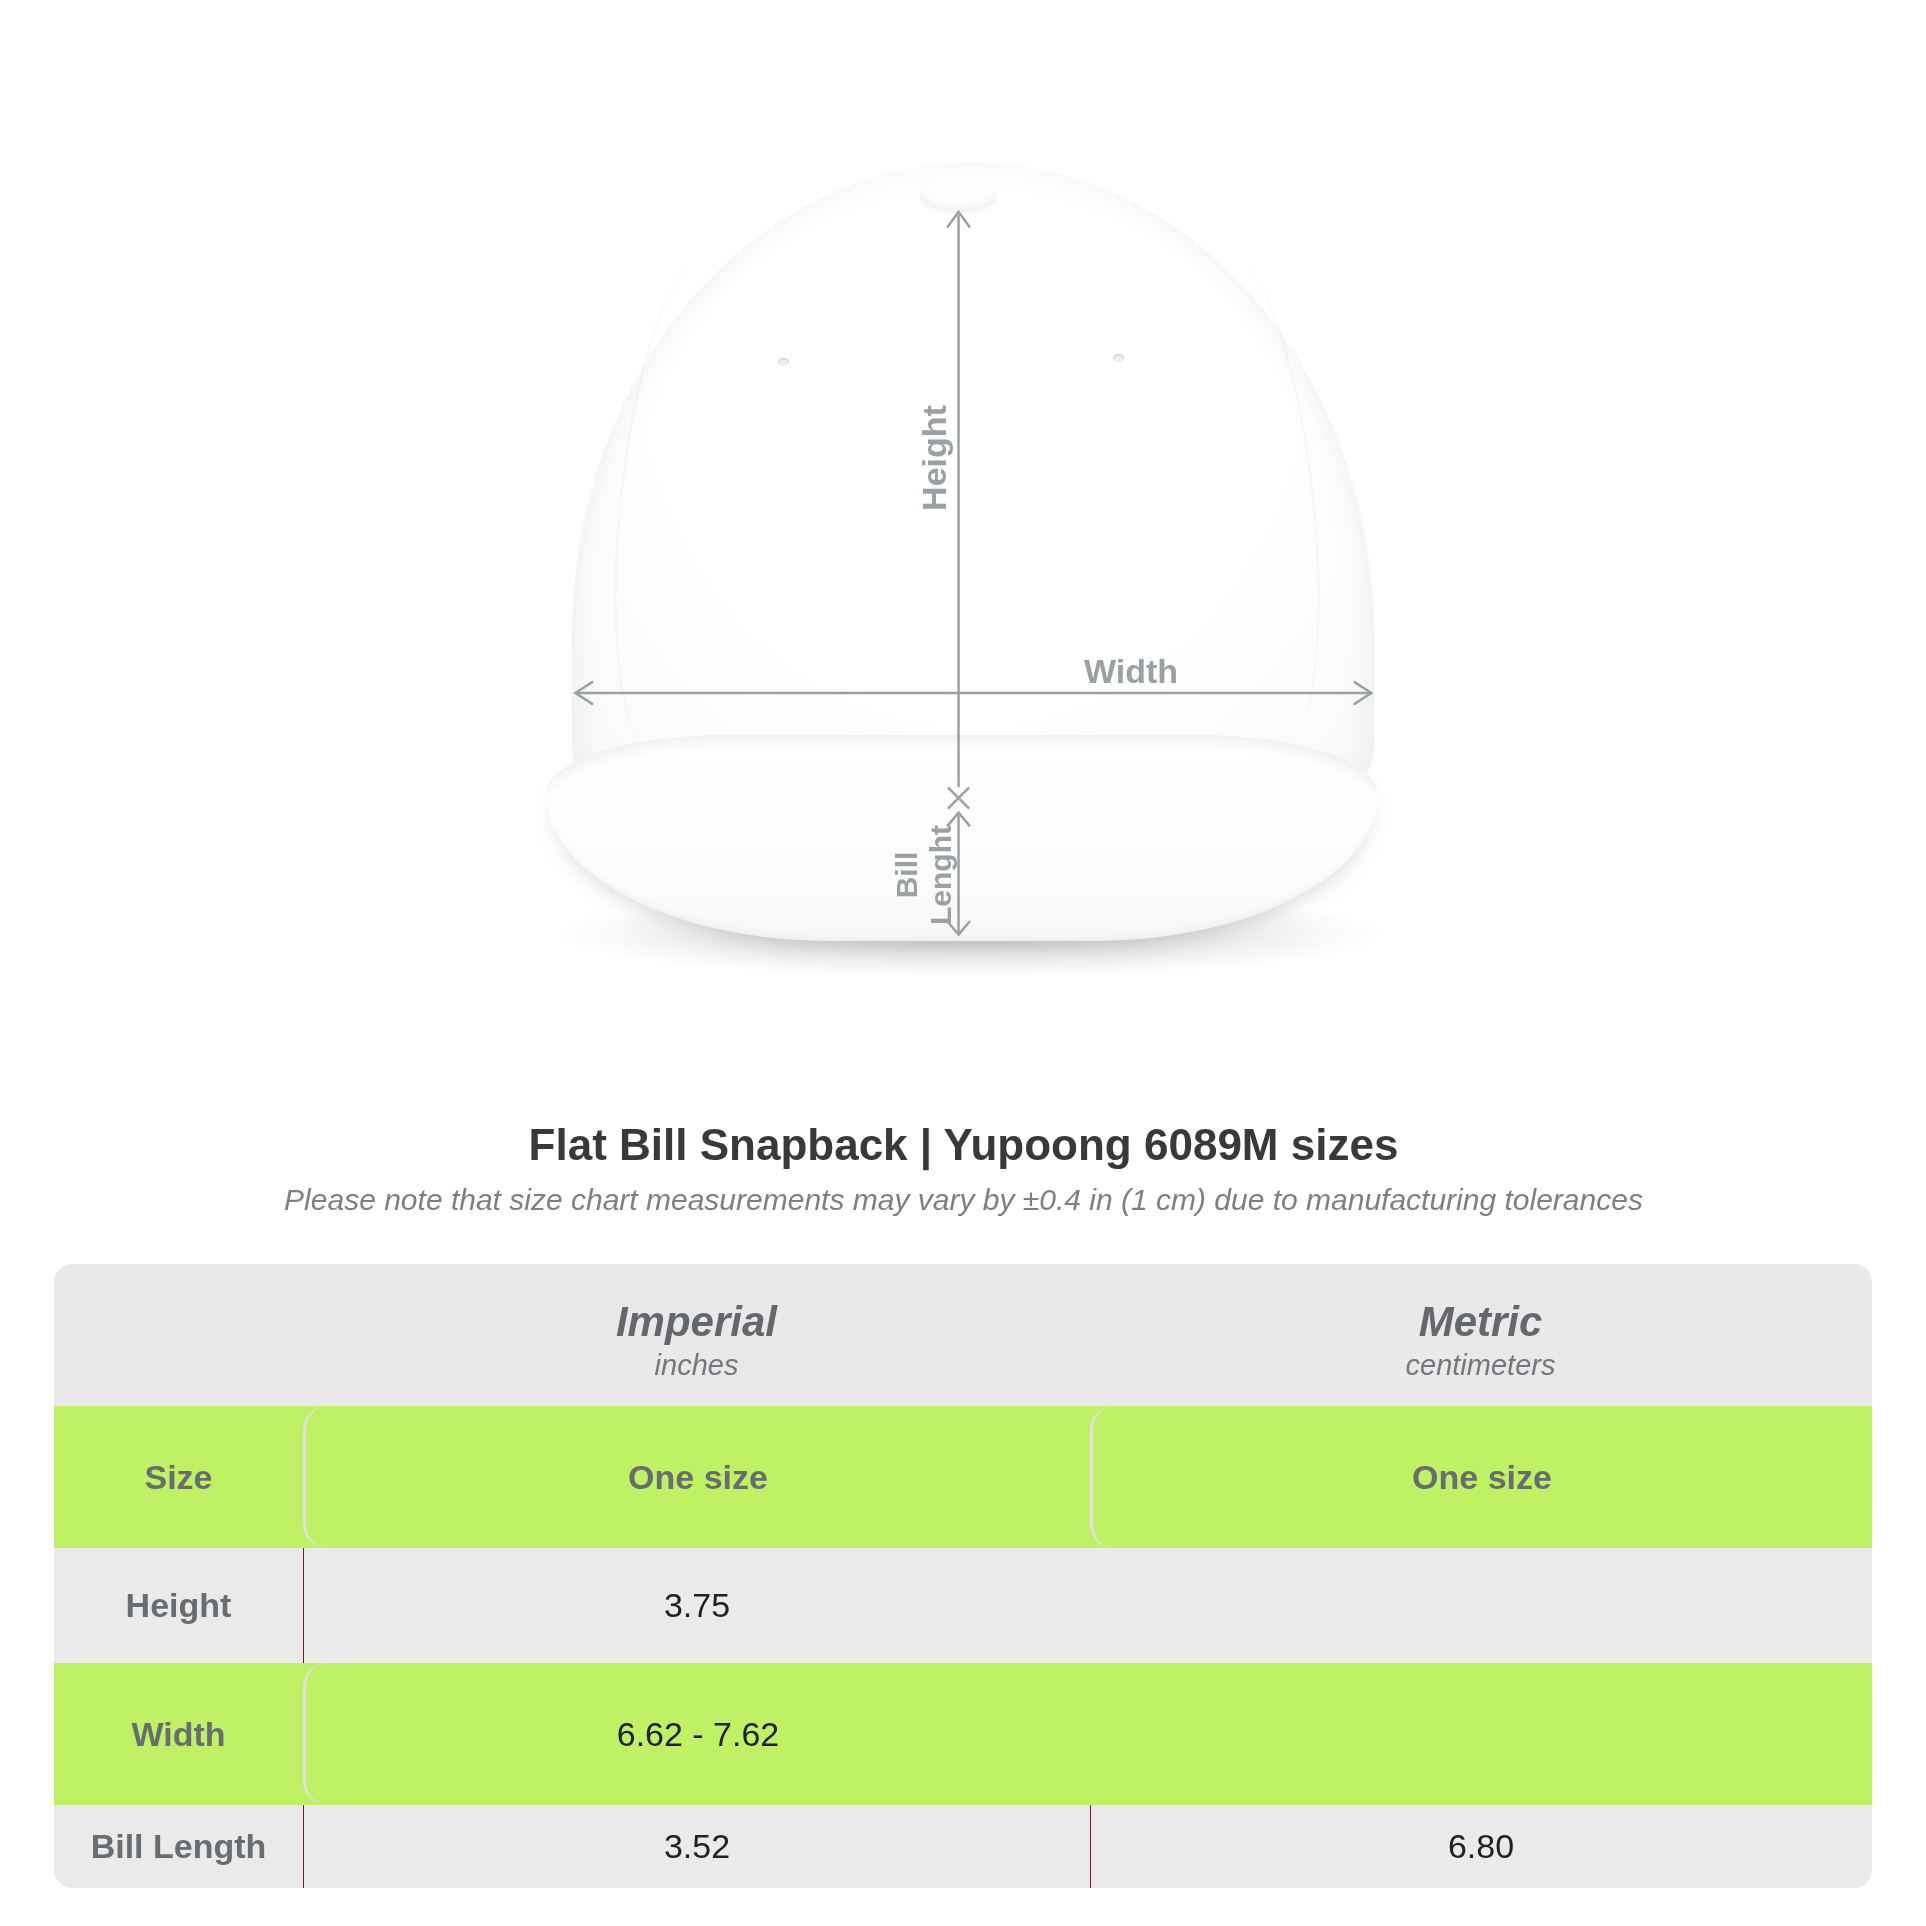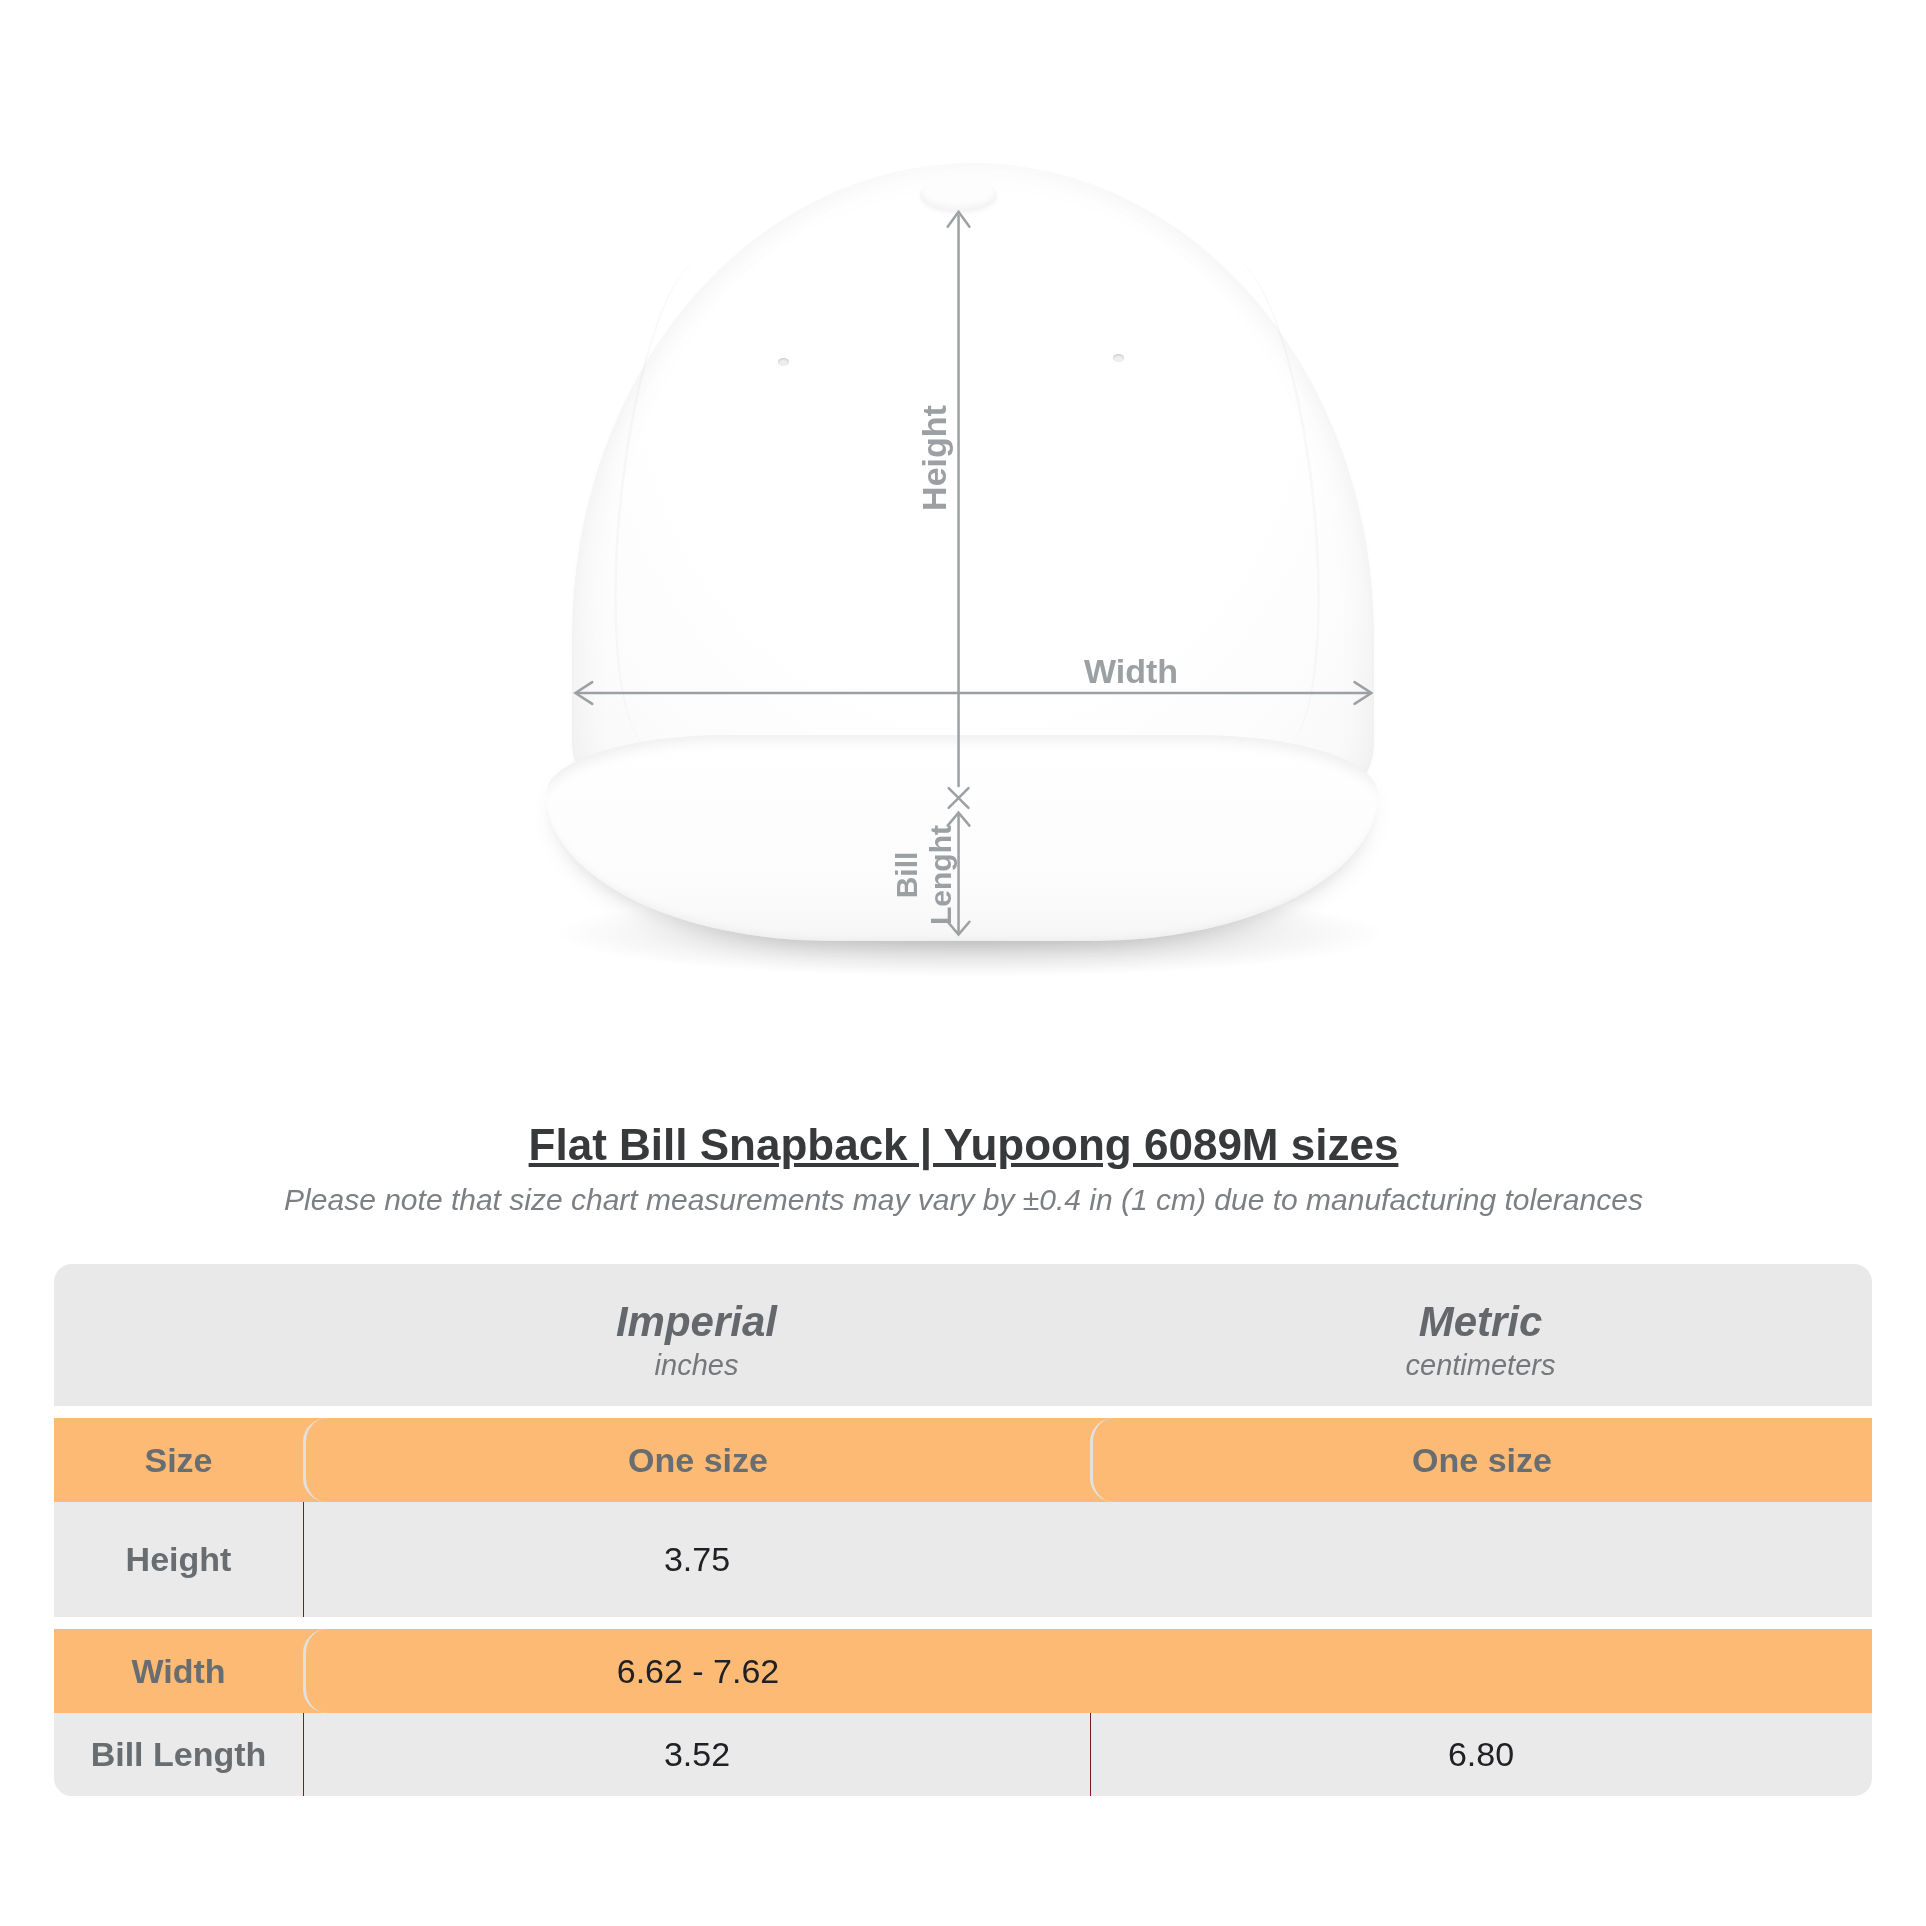--- a/index.html
+++ b/index.html
@@ -125,21 +125,20 @@
   .page-title {
     position: absolute;
     left: 0; top: 1117px;
     width: 1927px;
     margin: 0;
     text-align: center;
     font-size: 44px;
     line-height: 55px;
     font-weight: bold;
     color: #37393b;
-    text-decoration: underline;
   }
   .page-subtitle {
     position: absolute;
     left: 0; top: 1180px;
     width: 1927px;
     margin: 0;
     text-align: center;
     font-style: italic;
     font-size: 30px;
     line-height: 40px;
@@ -174,21 +173,21 @@
     font-size: 29px;
     line-height: 38px;
     font-style: italic;
     color: #74787c;
   }
   .st-row {
     display: grid;
     grid-template-columns: 249px 787px 781px;
     align-items: center;
   }
-  .st-row.white { background: #fdba74; height: 84px; margin-top: 12px; }
+  .st-row.white { background: #bef264; height: 142px; }
   .st-row.gray  { background: #eaeaea; height: 115px; }
   .st-row.last  { height: 83px; border-radius: 0 0 18px 18px; overflow: hidden; }
   .st-cell {
     height: 100%;
     display: flex;
     align-items: center;
     justify-content: center;
     font-size: 34px;
     color: #202124;
   }

